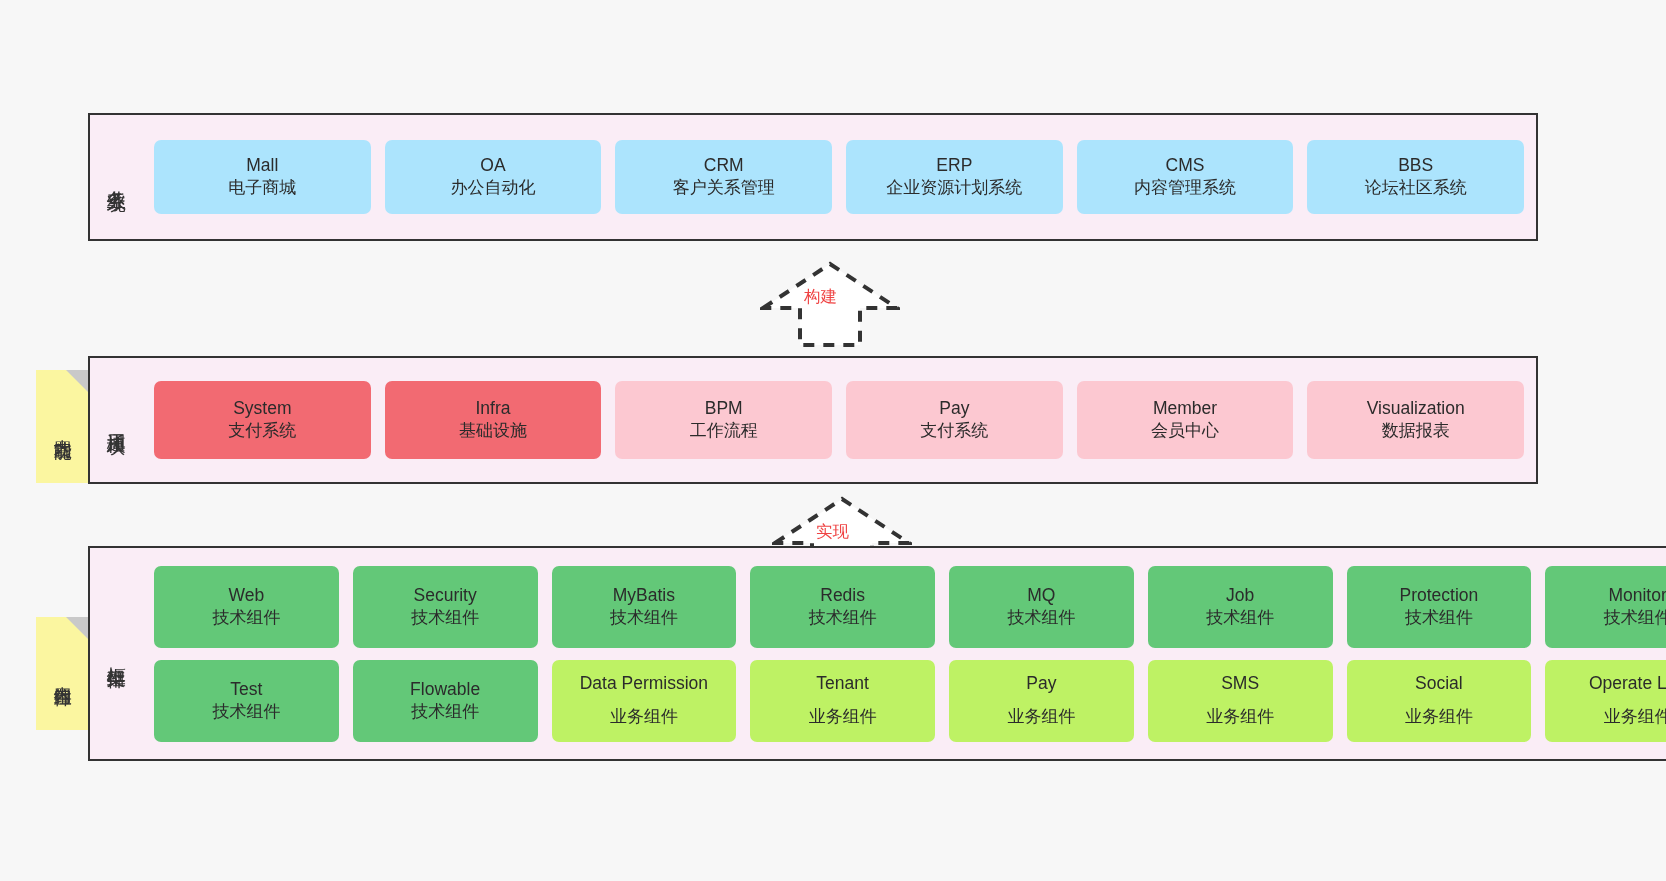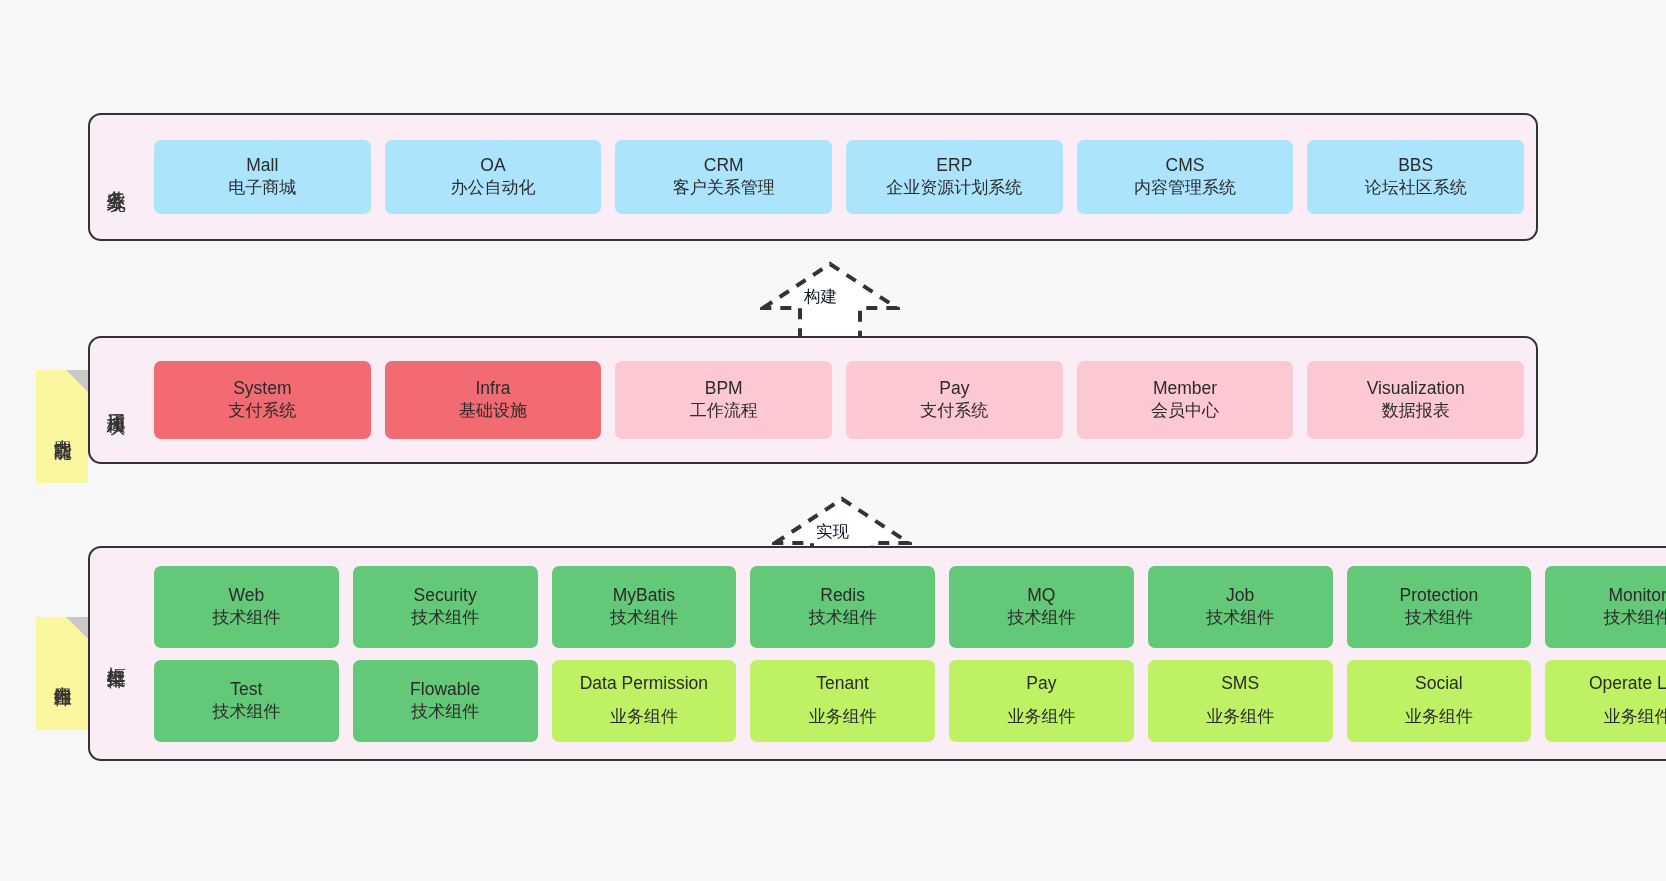--- a/index.html
+++ b/index.html
@@ -9,21 +9,21 @@
     font-family: "Liberation Sans", "DejaVu Sans", sans-serif;
     overflow: hidden;
   }
   #stage { position: relative; width: 1666px; height: 881px; }
 
   
   .layer {
     position: absolute;
     background: #faedf6;
     border: 2.2px solid #333333;
-    border-radius: 13px;
+    border-radius: 0;
     display: flex;
     align-items: stretch;
   }
   .layer-title {
     width: 52px;
     flex: 0 0 52px;
     display: flex;
     align-items: center;
     justify-content: center;
     font-size: 19px;
@@ -65,33 +65,33 @@
   .c-blue       { background: #ace4fd; }
   .c-red        { background: #f26a72; }
   .c-pink       { background: #fcc8d1; }
   .c-green      { background: #63c878; }
   .c-lightgreen { background: #bef264; gap: 11px; }
 
   
   #layer-business { left: 88px;  top: 113px; width: 1450px; height: 128px; }
   #layer-business .cell { height: 74px; }
 
-  #layer-common   { left: 88px;  top: 336px; width: 1450px; height: 128px; }
+  #layer-common   { left: 88px;  top: 356px; width: 1450px; height: 128px; }
   #layer-common .cell { height: 78px; }
 
   #layer-framework{ left: 88px;  top: 546px; width: 1656px; height: 215px; }
   #layer-framework .cell { height: 82px; }
 
   
   .arrow { position: absolute; }
   .arrow svg { display: block; }
   .arrow-label {
     position: absolute;
     font-size: 16.5px;
-    color: #0f172a;
+    color: #ef4444;
     background: transparent;
     white-space: nowrap;
   }
 
   
   .note {
     position: absolute;
     background: #fbf6a0;
     display: flex;
     align-items: center;

